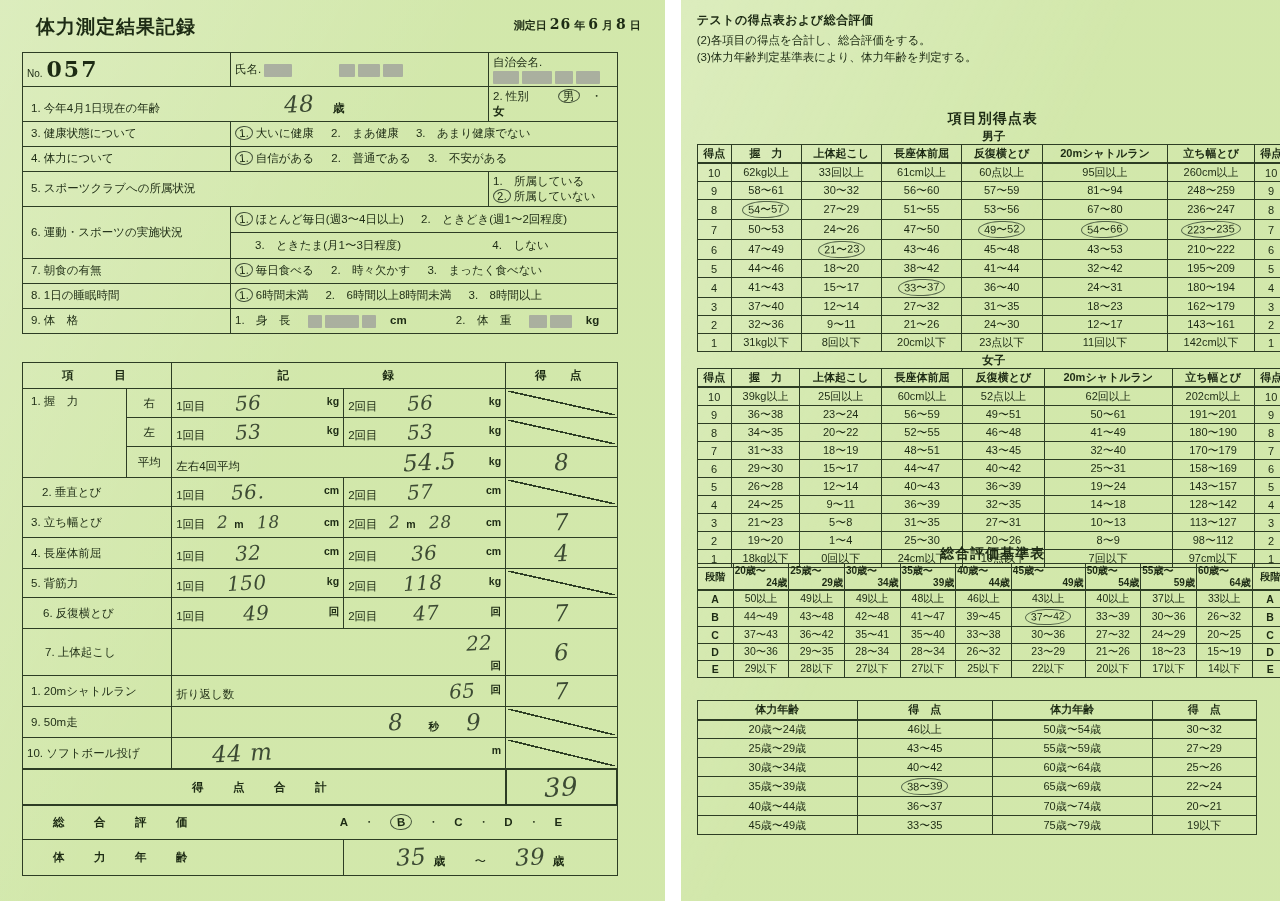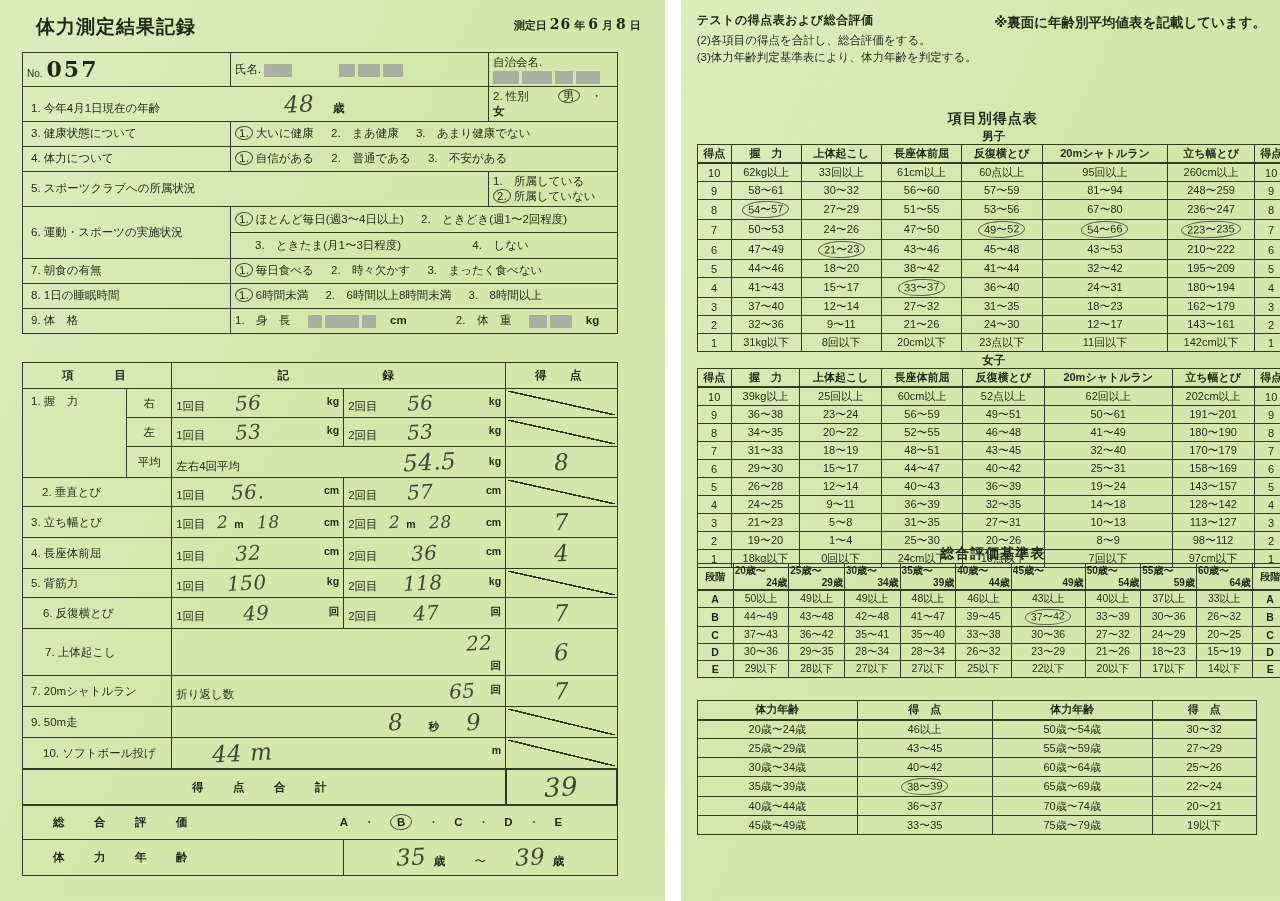--- a/index.html
+++ b/index.html
@@ -212,21 +212,21 @@
 
       <tr>
         <td class="q-label" rowspan="2">6.  運動・スポーツの実施状況</td>
         <td colspan="2" style="height:26px">
           <span class="opt"><span class="circle-mark" style="padding:0 3px">1.</span> ほとんど毎日(週3〜4日以上)</span>
           <span class="opt">2.　ときどき(週1〜2回程度)</span>
         </td>
       </tr>
       <tr>
         <td colspan="2" style="height:26px;padding-left:24px">
-          <span class="opt" style="margin-right:68px">3.　ときたま(月1〜3日程度)</span>
+          <span class="opt" style="margin-right:88px">3.　ときたま(月1〜3日程度)</span>
           <span class="opt">4.　しない</span>
         </td>
       </tr>
 
       <tr>
         <td class="q-label" style="width:160px">7.  朝食の有無</td>
         <td colspan="2">
           <span class="opt"><span class="circle-mark" style="padding:0 3px">1.</span> 毎日食べる</span>
           <span class="opt">2.　時々欠かす</span>
           <span class="opt">3.　まったく食べない</span>
@@ -387,41 +387,41 @@
       <tr>
         <td colspan="2" style="padding-left:22px">7. 上体起こし</td>
         <td colspan="2" class="rec-cell">
           <span class="hand mid" style="margin-left:290px">22</span>
           <span class="unit" style="float:right;margin-top:4px">回</span>
         </td>
         <td class="pt-cell"><span class="hand big">6</span></td>
       </tr>
 
       <tr>
-        <td colspan="2" style="padding-left:8px">7. 20mシャトルラン</td>
+        <td colspan="2" style="padding-left:8px">1. 20mシャトルラン</td>
         <td colspan="2" class="rec-cell">
           <span>折り返し数</span>
           <span class="hand mid" style="margin-left:212px">65</span>
           <span class="unit" style="float:right;margin-top:4px">回</span>
         </td>
         <td class="pt-cell"><span class="hand big">7</span></td>
       </tr>
 
       <tr>
         <td colspan="2" style="padding-left:8px">9. 50m走</td>
         <td colspan="2" class="rec-cell">
           <span class="hand big" style="margin-left:212px">8</span>
           <span class="unit" style="margin-left:22px">秒</span>
           <span class="hand big" style="margin-left:24px">9</span>
         </td>
         <td class="pt-cell slash"></td>
       </tr>
 
       <tr>
-        <td colspan="2" style="padding-left:20px">10. ソフトボール投げ</td>
+        <td colspan="2" style="padding-left:4px">10. ソフトボール投げ</td>
         <td colspan="2" class="rec-cell">
           <span class="hand big" style="margin-left:36px">44 m</span>
           <span class="unit" style="float:right;margin-top:4px">m</span>
         </td>
         <td class="pt-cell slash"></td>
       </tr>
 
       <tr>
         <td colspan="4" style="text-align:center;font-weight:bold;height:34px;border-top:2px solid #2d3d24;border-bottom:2px solid #2d3d24" class="sp">得　点　合　計</td>
         <td class="pt-cell" style="border:2px solid #2d3d24">
@@ -462,21 +462,20 @@
 
   <div class="page right">
 
     <div class="r-head">
       <h2>テストの得点表および総合評価</h2>
       <ul>
         <li>(2)各項目の得点を合計し、総合評価をする。</li>
         <li>(3)体力年齢判定基準表により、体力年齢を判定する。</li>
       </ul>
     </div>
-    <div class="r-note">※裏面に年齢別平均値表を記載しています。</div>
 
     <div id="men-wrap">
       <p class="tbl-title">項目別得点表</p>
       <div class="sex-label">男子</div>
       <table class="score">
         <thead>
             <tr id="men-head">
               <th class="pt">得点</th>
               <th>握　力</th>
               <th>上体起こし</th>

